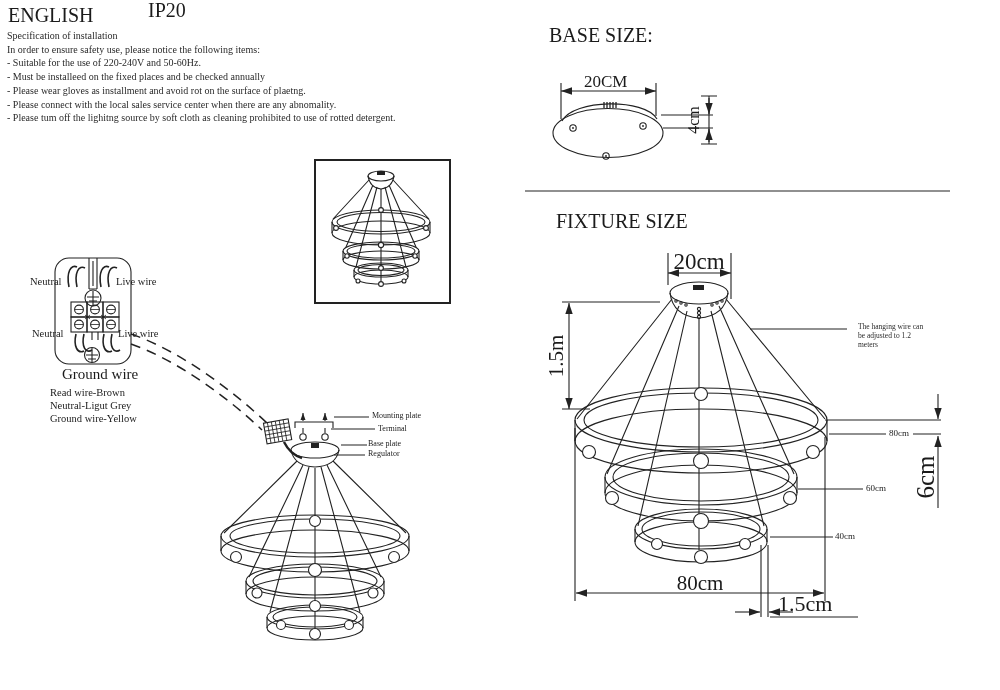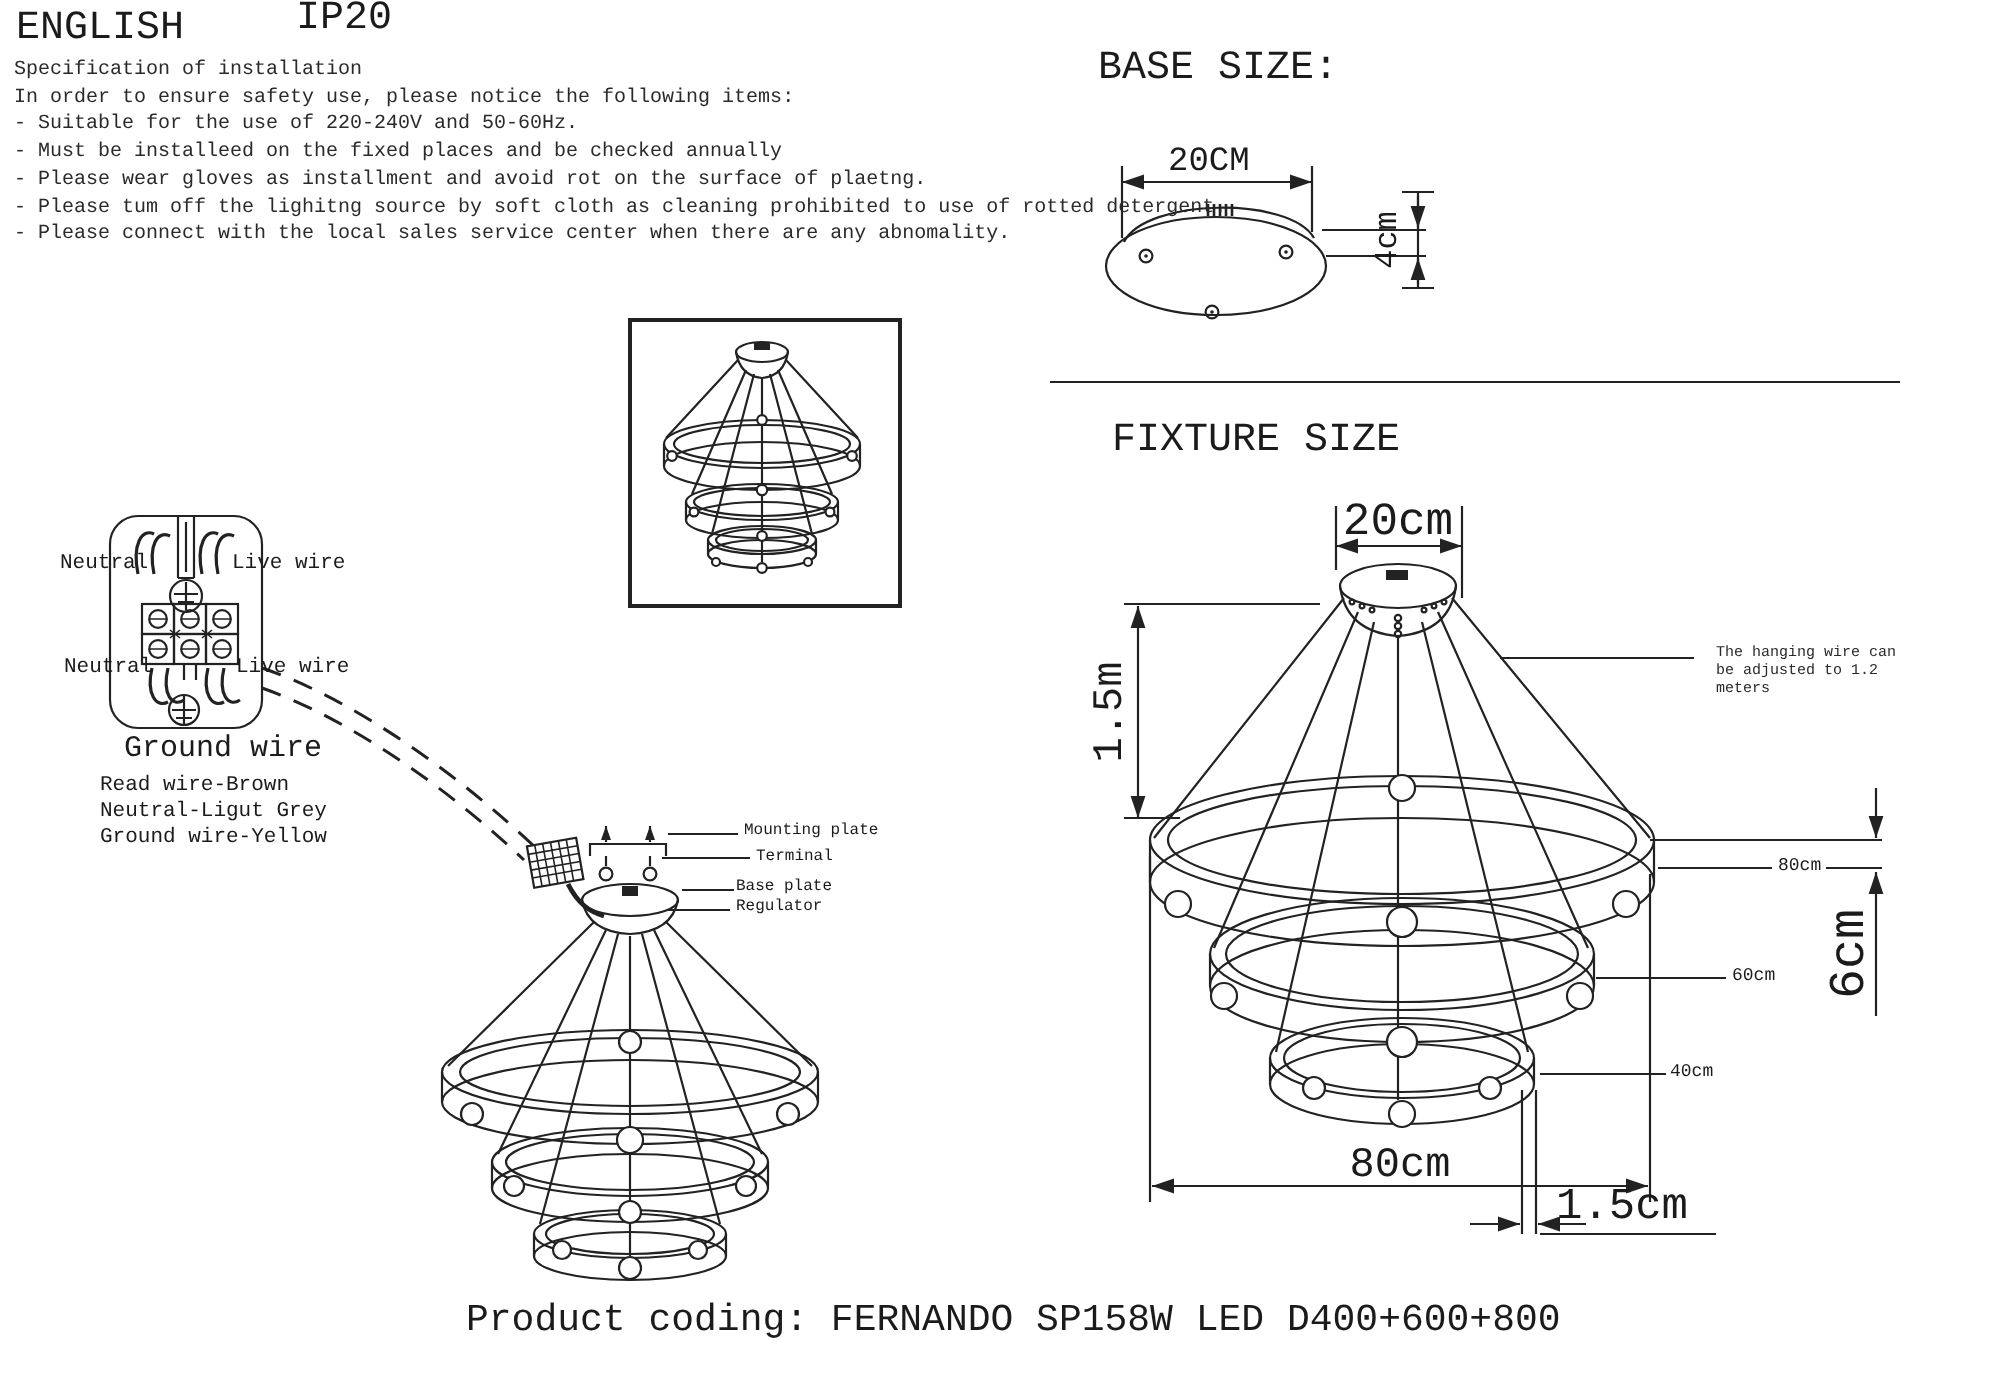--- a/index.html
+++ b/index.html
@@ -1,17 +1,17 @@
 <!DOCTYPE html>
 <html><head>
 <meta charset="utf-8">
 <style>
   html,body{margin:0;padding:0;background:#fff;}
   .canvas{position:relative;width:1000px;height:684px;background:#ffffff;overflow:hidden;
-          font-family:Liberation Mono, monospace;}
+          font-family:Liberation Serif, serif;}
   .t{position:absolute;white-space:nowrap;color:#1b1b1b;line-height:1;}
   .rot{transform:translate(-50%,-50%) rotate(-90deg);}
   .ctr{transform:translateX(-50%);}
   .spec-line{font-size:10px;line-height:13.7px;white-space:nowrap;color:#2a2a2a;}
   .note-line{font-size:7.5px;line-height:8.8px;white-space:nowrap;color:#2a2a2a;}
   #art{position:absolute;left:0;top:0;}
   #art g{stroke:#222;fill:none;stroke-width:1.1;}
   #art .fillb{fill:#222;stroke:none;}
   #art .bead circle{fill:#fff;}
   #art .thin{stroke-width:0.8;}
@@ -242,22 +242,22 @@
 
   <div class="t" style="left:8px;top:5px;font-size:20px;">ENGLISH</div>
   <div class="t" style="left:148px;top:0;font-size:20px;">IP20</div>
 
   <div class="t" style="left:7px;top:29px;">
     <div class="spec-line">Specification of installation</div>
     <div class="spec-line">In order to ensure safety use, please notice the following items:</div>
     <div class="spec-line">- Suitable for the use of 220-240V and 50-60Hz.</div>
     <div class="spec-line">- Must be installeed on the fixed places and be checked annually</div>
     <div class="spec-line">- Please wear gloves as installment and avoid rot on the surface of plaetng.</div>
+    <div class="spec-line">- Please connect with the local sales service center when there are any abnomality.</div>
     <div class="spec-line">- Please tum off the lighitng source by soft cloth as cleaning prohibited to use of rotted detergent.</div>
-    <div class="spec-line">- Please connect with the local sales service center when there are any abnomality.</div>
   </div>
 
   <div class="t" style="left:30px;top:277px;font-size:10.5px;">Neutral</div>
   <div class="t" style="left:116px;top:277px;font-size:10.5px;">Live wire</div>
   <div class="t" style="left:32px;top:329px;font-size:10.5px;">Neutral</div>
   <div class="t" style="left:118px;top:329px;font-size:10.5px;">Live wire</div>
   <div class="t" style="left:62px;top:367px;font-size:15px;">Ground wire</div>
   <div class="t" style="left:50px;top:388px;font-size:10.5px;">Read wire-Brown</div>
   <div class="t" style="left:50px;top:401px;font-size:10.5px;">Neutral-Ligut Grey</div>
   <div class="t" style="left:50px;top:414px;font-size:10.5px;">Ground wire-Yellow</div>
@@ -282,15 +282,14 @@
   </div>
 
   <div class="t" style="left:889px;top:429px;font-size:9px;">80cm</div>
   <div class="t" style="left:866px;top:484px;font-size:9px;">60cm</div>
   <div class="t" style="left:835px;top:532px;font-size:9px;">40cm</div>
 
   <div class="t rot" style="left:925px;top:477px;font-size:25px;">6cm</div>
   <div class="t ctr" style="left:700px;top:573px;font-size:21px;">80cm</div>
   <div class="t" style="left:778px;top:593px;font-size:22px;">1.5cm</div>
 
-  <div class="t" style="left:233px;top:651px;font-size:19px;">Product coding: FERNANDO SP158W LED D400+600+800</div>
 
 </div>
 
 </body></html>

